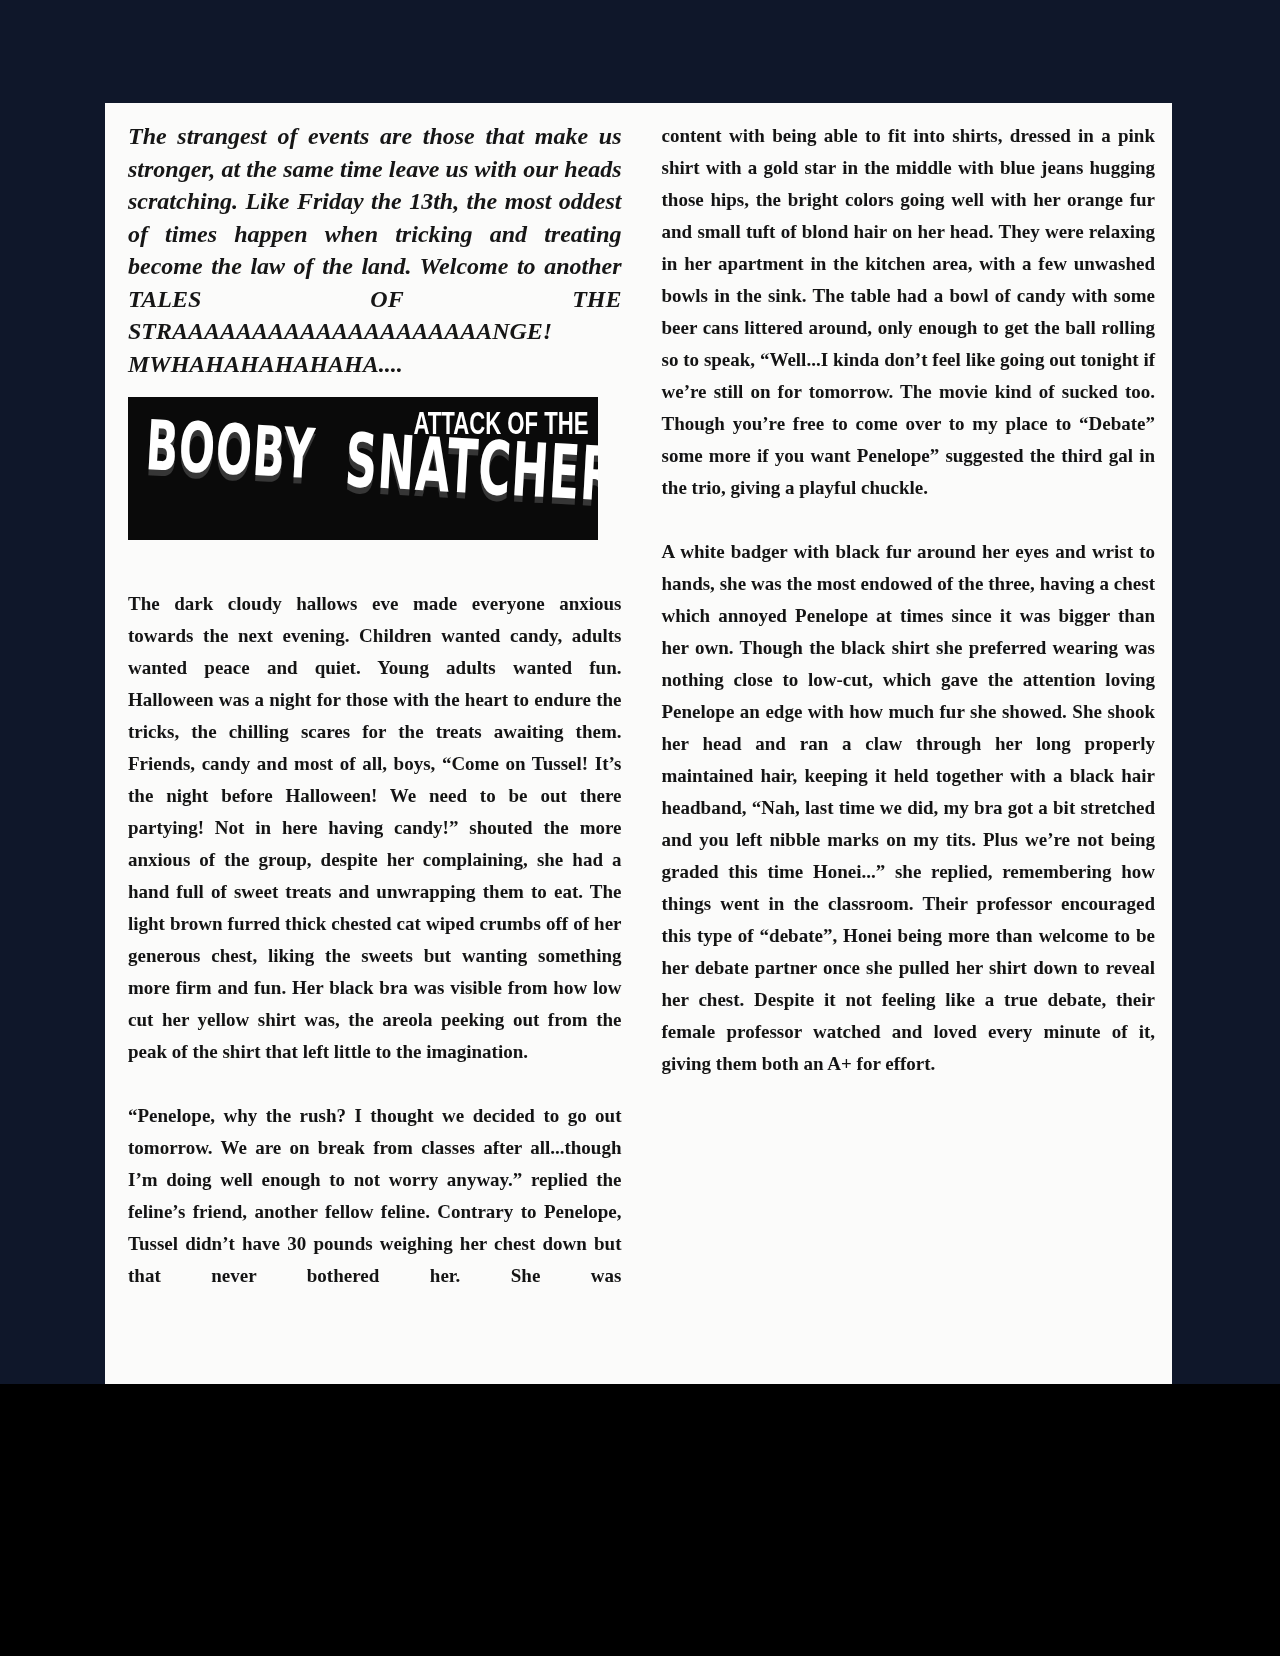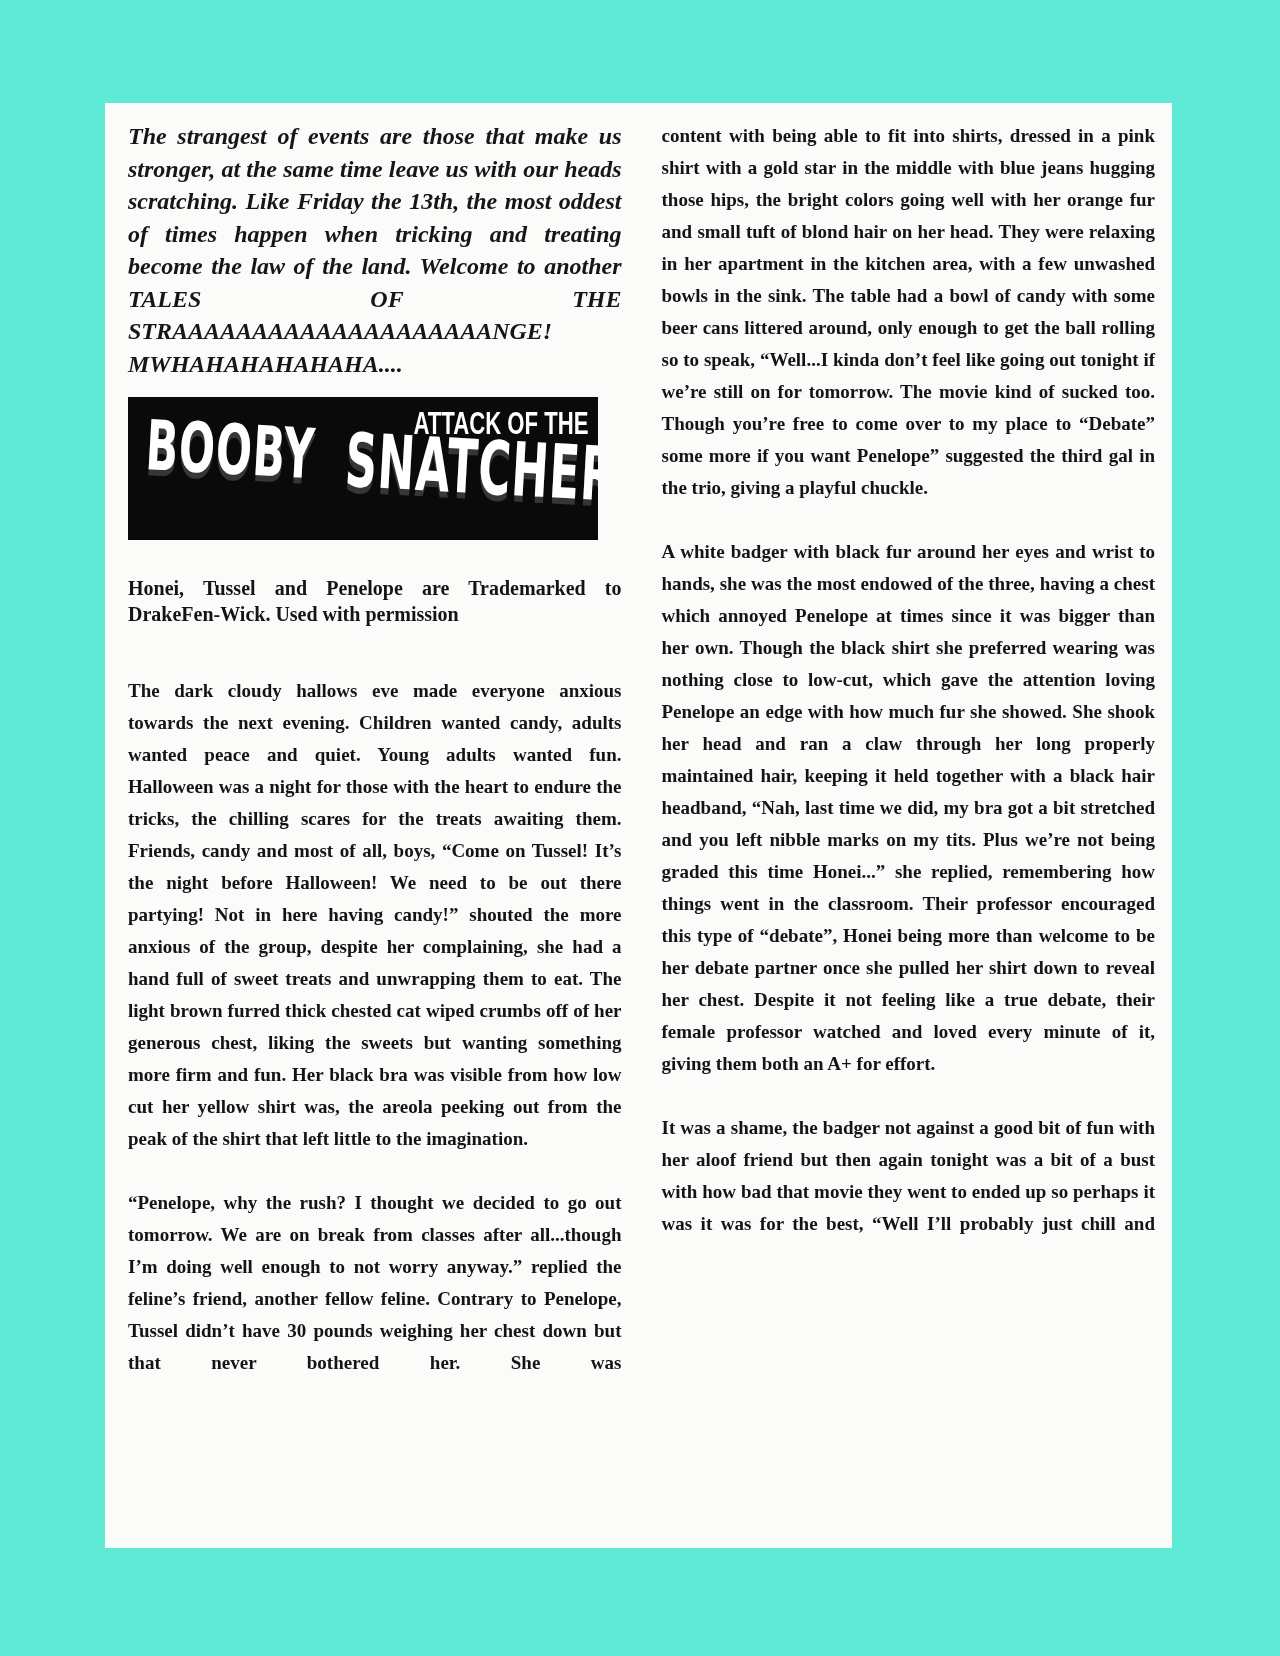--- a/index.html
+++ b/index.html
@@ -3,22 +3,22 @@
 <meta charset="utf-8">
 <style>
   html, body {
     margin: 0;
     padding: 0;
     background: #000000;
   }
   .canvas {
     position: relative;
     width: 1280px;
-    height: 1656px;
-    background: #5eead4;
+    height: 1384px;
+    background: #0f172a;
     overflow: hidden;
     text-decoration: underline;
   }
   .page {
     position: absolute;
     left: 105px;
     top: 103px;
     width: 1067px;
     height: 1445px;
     background: #fbfbfa;
@@ -119,29 +119,27 @@
     <div class="col">
       <p class="intro">The strangest of events are those that make us stronger, at the same time leave us with our heads scratching. Like Friday the 13th, the most oddest of times happen when tricking and treating become the law of the land. Welcome to another TALES OF THE STRAAAAAAAAAAAAAAAAAAAANGE! MWHAHAHAHAHAHA....</p>
 
       <div class="banner">
         <div class="kicker">ATTACK OF THE</div>
         <div class="title">
           <span class="w1">BOOBY</span><span class="w2">SNATCHERS</span>
         </div>
       </div>
 
-      <p class="credit">Honei, Tussel and Penelope are Trademarked to DrakeFen-Wick. Used with permission</p>
 
       <p class="body first-gap">The dark cloudy hallows eve made everyone anxious towards the next evening. Children wanted candy, adults wanted peace and quiet. Young adults wanted fun. Halloween was a night for those with the heart to endure the tricks, the chilling scares for the treats awaiting them. Friends, candy and most of all, boys, “Come on Tussel! It’s the night before Halloween! We need to be out there partying! Not in here having candy!” shouted the more anxious of the group, despite her complaining, she had a hand full of sweet treats and unwrapping them to eat. The light brown furred thick chested cat wiped crumbs off of her generous chest, liking the sweets but wanting something more firm and fun. Her black bra was visible from how low cut her yellow shirt was, the areola peeking out from the peak of the shirt that left little to the imagination.</p>
 
       <p class="body continues">“Penelope, why the rush? I thought we decided to go out tomorrow. We are on break from classes after all...though I’m doing well enough to not worry anyway.” replied the feline’s friend, another fellow feline. Contrary to Penelope, Tussel didn’t have 30 pounds weighing her chest down but that never bothered her. She was</p>
     </div>
 
     <div class="col">
       <p class="body">content with being able to fit into shirts, dressed in a pink shirt with a gold star in the middle with blue jeans hugging those hips, the bright colors going well with her orange fur and small tuft of blond hair on her head. They were relaxing in her apartment in the kitchen area, with a few unwashed bowls in the sink. The table had a bowl of candy with some beer cans littered around, only enough to get the ball rolling so to speak, “Well...I kinda don’t feel like going out tonight if we’re still on for tomorrow. The movie kind of sucked too. Though you’re free to come over to my place to “Debate” some more if you want Penelope” suggested the third gal in the trio, giving a playful chuckle.</p>
 
       <p class="body">A white badger with black fur around her eyes and wrist to hands, she was the most endowed of the three, having a chest which annoyed Penelope at times since it was bigger than her own. Though the black shirt she preferred wearing was nothing close to low-cut, which gave the attention loving Penelope an edge with how much fur she showed. She shook her head and ran a claw through her long properly maintained hair, keeping it held together with a black hair headband, “Nah, last time we did, my bra got a bit stretched and you left nibble marks on my tits. Plus we’re not being graded this time Honei...” she replied, remembering how things went in the classroom. Their professor encouraged this type of “debate”, Honei being more than welcome to be her debate partner once she pulled her shirt down to reveal her chest. Despite it not feeling like a true debate, their female professor watched and loved every minute of it, giving them both an A+ for effort.</p>
 
-      <p class="body continues">It was a shame, the badger not against a good bit of fun with her aloof friend but then again tonight was a bit of a bust with how bad that movie they went to ended up so perhaps it was it was for the best, “Well I’ll probably just chill and</p>
     </div>
 
   </div>
 </div>
 
 </body></html>

